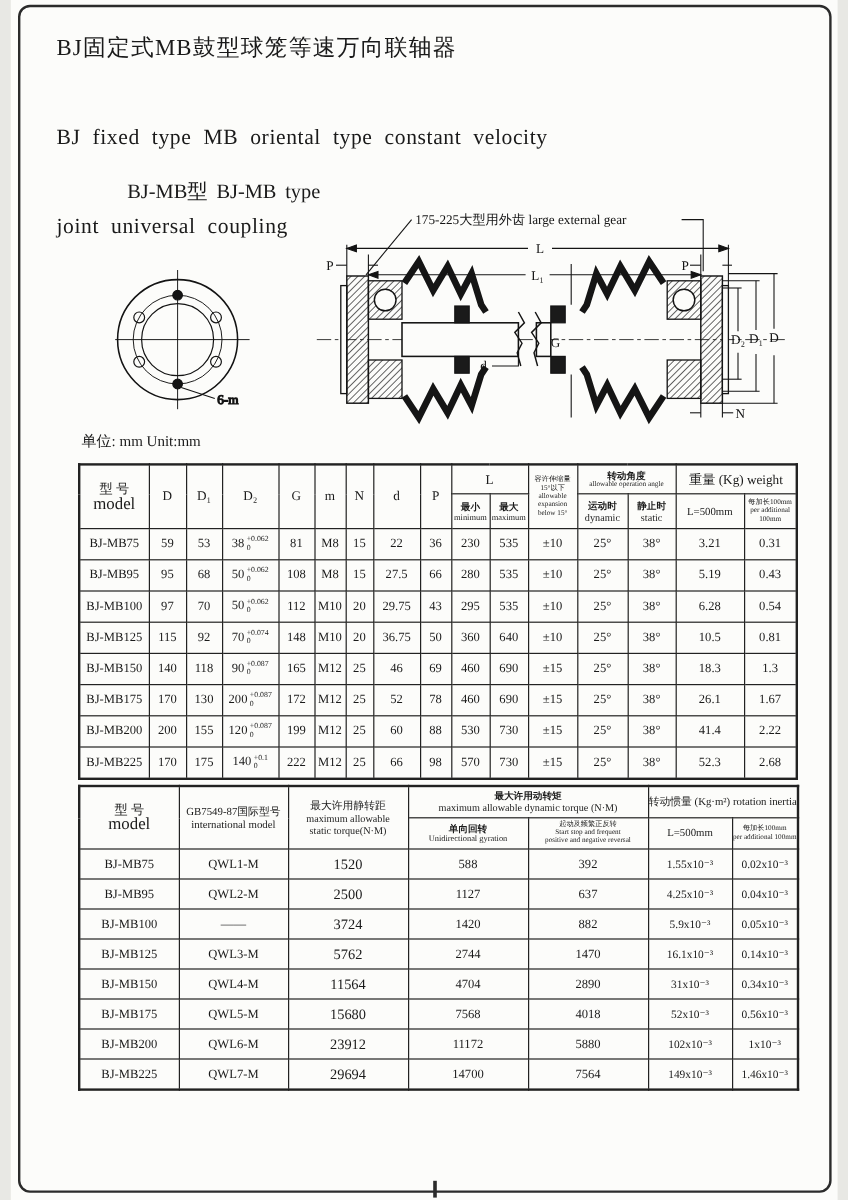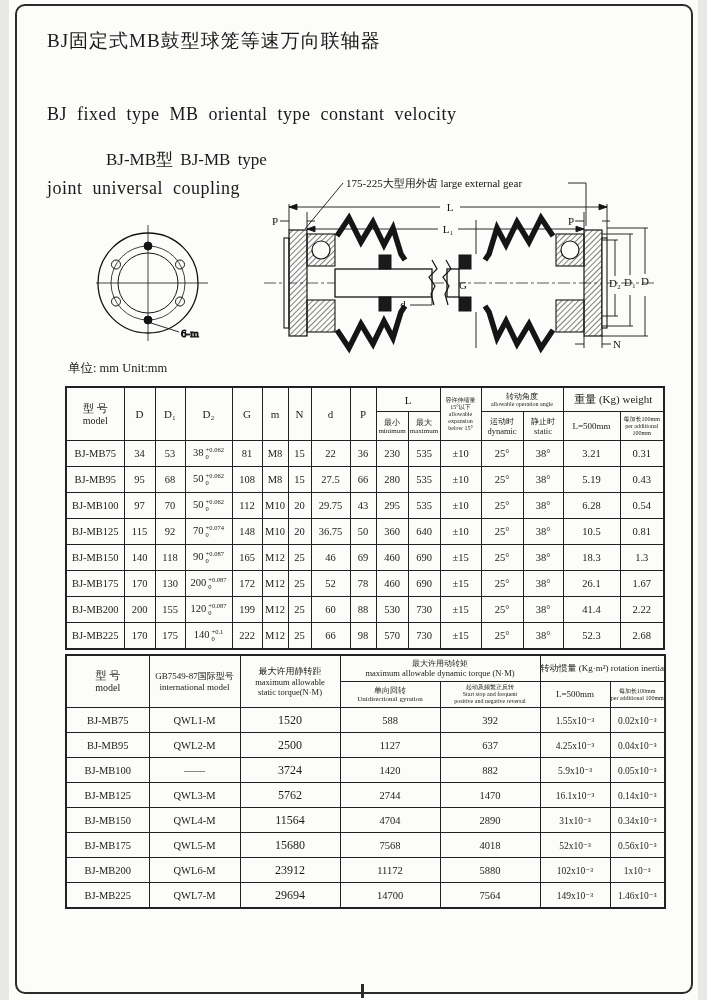--- a/index.html
+++ b/index.html
@@ -34,22 +34,22 @@
   .t1 tbody td{height:25px;font-size:10.5px;}
   .t2 thead tr.h1 th{height:25px;}
   .t2 thead tr.h2 th{height:25px;}
   .t2 tbody td{height:24px;font-size:10.5px;}
   .t2 tbody td[data-name="cell-static-torque"]{font-size:12px;}
   .t2 tbody td[data-name="cell-inertia-500"],
   .t2 tbody td[data-name="cell-inertia-additional"]{font-size:9.5px;}
 
   th{font-size:11px;}
   .h-zh{font-size:11px;line-height:13px;}
-  .h-en{font-size:10px;line-height:12px;}
-  .h-zh8{font-size:8px;line-height:9px;}
+  .h-en{font-size:14px;line-height:12px;}
+  .h-zh8{font-size:8px;line-height:9px;font-weight:bold;}
   .h-en7{font-size:7px;line-height:8px;}
   .h-tiny{font-size:6px;line-height:7px;}
   .h-mid{font-size:8.5px;line-height:10px;}
   .h-s9{font-size:9px;line-height:11px;}
 
   .tol-cell span.num{font-size:10.5px;}
   .tol-stack{display:inline-block;vertical-align:middle;margin-left:2px;
              font-size:6.5px;line-height:6.5px;text-align:left;}
   .tol-stack span{display:block;}
 </style>
@@ -264,21 +264,21 @@
         <th data-name="col-header-weight-500" class="h-s9">L=500mm</th>
         <th data-name="col-header-weight-additional">
           <div class="h-tiny">每加长100mm</div>
           <div class="h-tiny">per additional 100mm</div>
         </th>
       </tr>
     </thead>
     <tbody data-name="dimension-table-body">
         <tr data-name="dimension-row">
           <td data-name="cell-model">BJ-MB75</td>
-          <td data-name="cell-D">34</td>
+          <td data-name="cell-D">59</td>
           <td data-name="cell-D1">53</td>
           <td data-name="cell-D2" class="tol-cell"><span class="num">38</span><span class="tol-stack"><span>+0.062</span><span>0</span></span></td>
           <td data-name="cell-G">81</td>
           <td data-name="cell-m">M8</td>
           <td data-name="cell-N">15</td>
           <td data-name="cell-d">22</td>
           <td data-name="cell-P">36</td>
           <td data-name="cell-L-min">230</td>
           <td data-name="cell-L-max">535</td>
           <td data-name="cell-expansion">±10</td>

